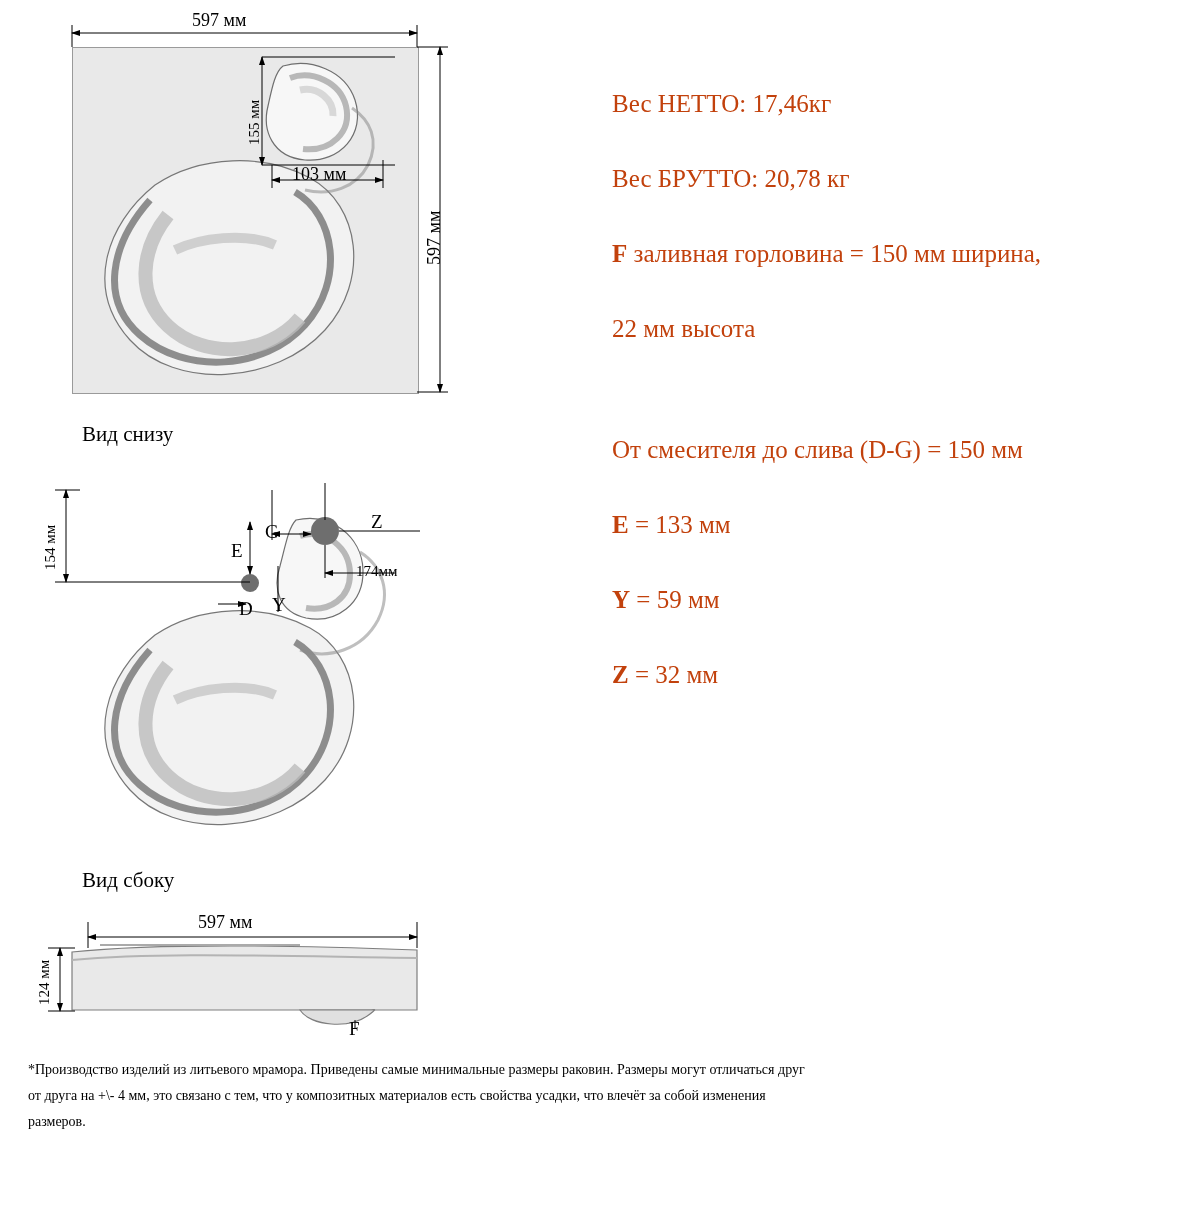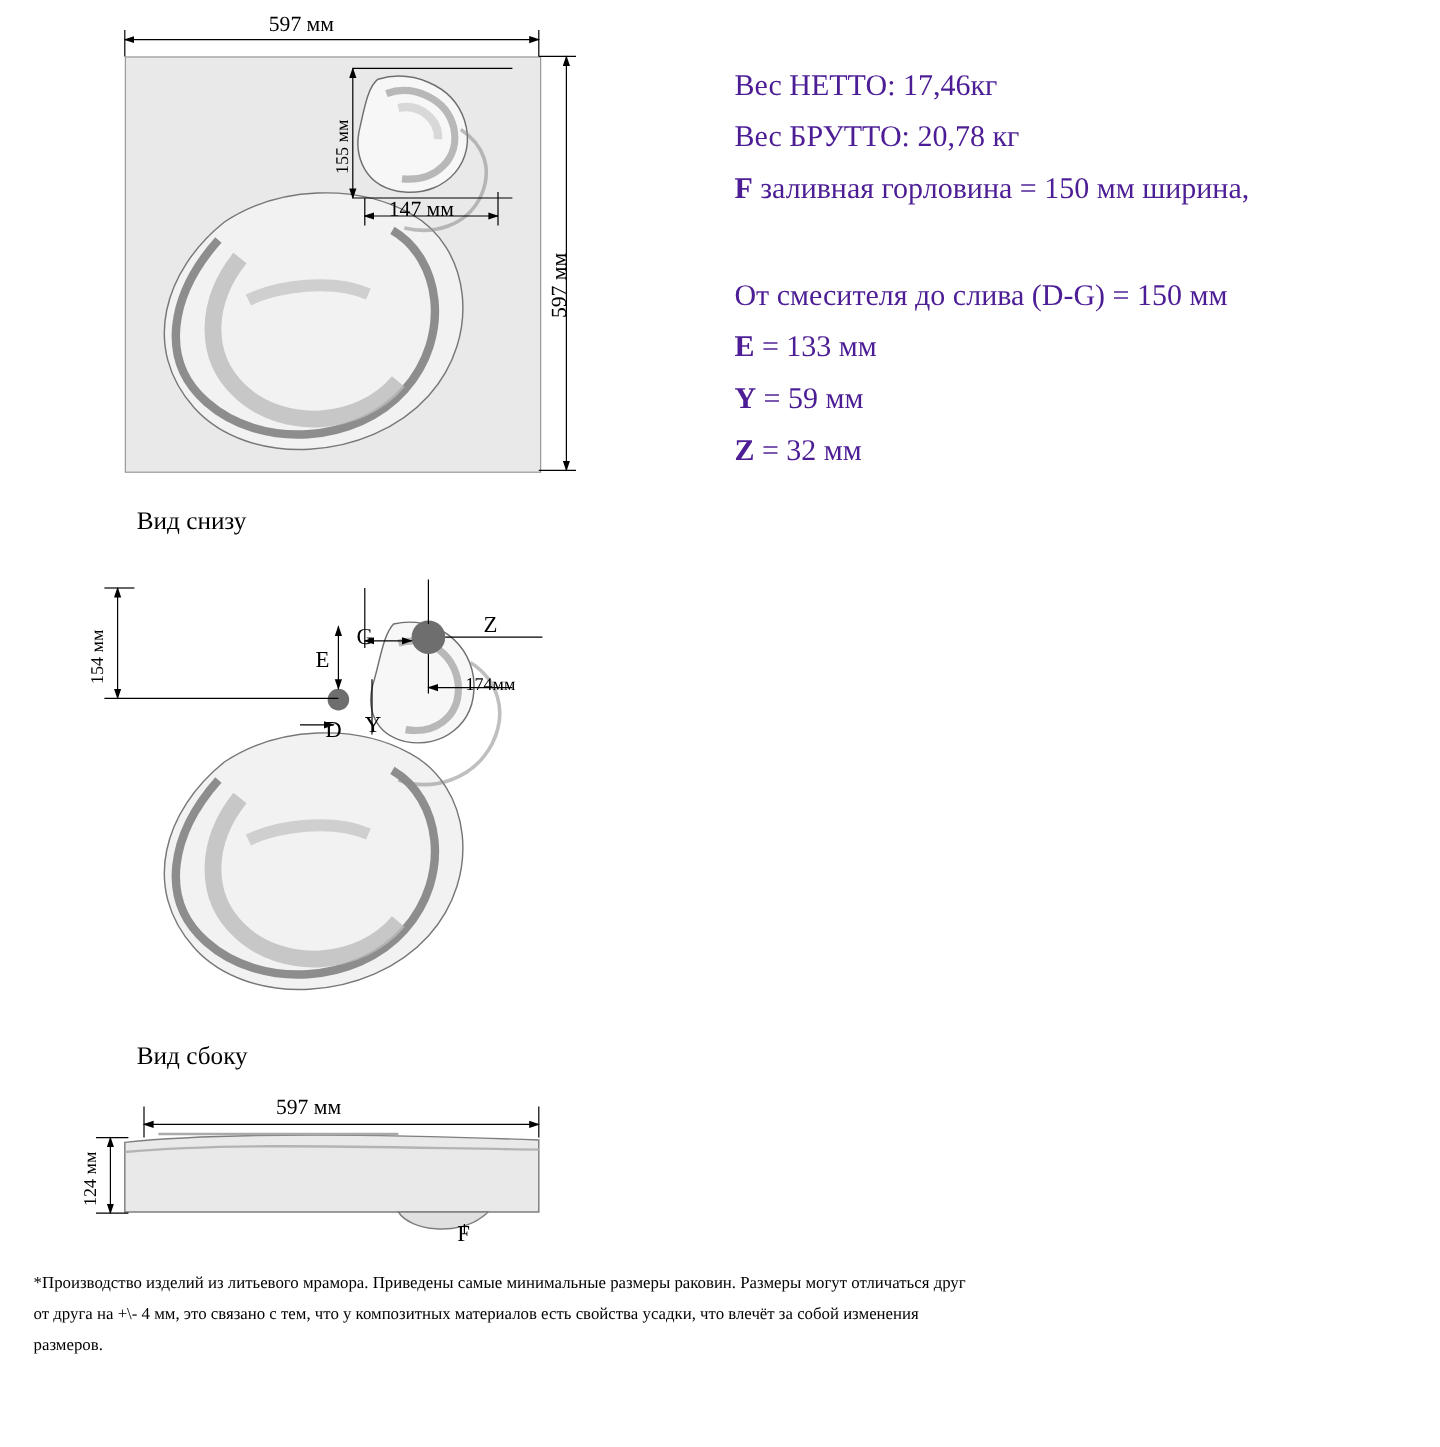--- a/index.html
+++ b/index.html
@@ -22,21 +22,20 @@
     height: 1206px;
   }
 
   
   .drawings {
     position: absolute;
     left: 0;
     top: 0;
     width: 600px;
     height: 1060px;
-    margin-left: 32px;
   }
 
   .view-label {
     position: absolute;
     font-family: "Liberation Serif", serif;
     font-size: 21px;
     color: #000;
   }
 
   .dim-text {
@@ -79,22 +78,23 @@
   .specs {
     position: absolute;
     left: 612px;
     top: 50px;
     width: 580px;
   }
   .spec-line {
     font-family: "Liberation Serif", serif;
     font-size: 25px;
     line-height: 43px;
-    color: #4c1d95;
+    color: #c2410c;
     white-space: nowrap;
+    margin-top: 32px;
   }
   .spec-line b {
     font-weight: bold;
   }
   .spec-gap {
     height: 46px;
   }
 
   
   .footnote {
@@ -208,21 +208,21 @@
       <line x1="48" y1="948" x2="75" y2="948" stroke="#000" stroke-width="1"></line>
       <line x1="48" y1="1011" x2="75" y2="1011" stroke="#000" stroke-width="1"></line>
       <line x1="60" y1="948" x2="60" y2="1011" stroke="#000" stroke-width="1" marker-start="url(#arrR)" marker-end="url(#arrL)"></line>
 
       <line x1="355" y1="1020" x2="355" y2="1028" stroke="#000" stroke-width="1"></line>
     </svg>
 
     <div class="dim-text" style="left:192px; top:10px;">597 мм</div>
     <div class="dim-text vert" style="left:424px; top:265px;">597 мм</div>
     <div class="dim-text small vert" style="left:246px; top:145px;">155 мм</div>
-    <div class="dim-text" style="left:292px; top:164px;">147 мм</div>
+    <div class="dim-text" style="left:292px; top:164px;">103 мм</div>
 
     <div class="view-label" style="left:82px; top:422px;">Вид снизу</div>
     <div class="panel" style="left:72px; top:492px; width:345px; height:345px; z-index:-1;"></div>
 
     <div class="dim-text small vert" style="left:42px; top:570px;">154 мм</div>
     <div class="dim-text small" style="left:356px; top:563px;">174мм</div>
 
     <div class="letter" style="left:265px; top:521px;">G</div>
     <div class="letter" style="left:371px; top:511px;">Z</div>
     <div class="letter" style="left:231px; top:540px;">E</div>
@@ -238,20 +238,23 @@
   <div class="specs">
     <div class="spec-line">
       <span>Вес НЕТТО: 17,46кг</span>
     </div>
     <div class="spec-line">
       <span>Вес БРУТТО: 20,78 кг</span>
     </div>
     <div class="spec-line">
       <b>F</b><span> заливная горловина = 150 мм ширина,</span>
     </div>
+    <div class="spec-line">
+      <span>22 мм высота</span>
+    </div>
 
     <div class="spec-gap"></div>
 
     <div class="spec-line">
       <span>От смесителя до слива (D-G) = 150 мм</span>
     </div>
     <div class="spec-line">
       <b>E</b><span> = 133 мм</span>
     </div>
     <div class="spec-line">

